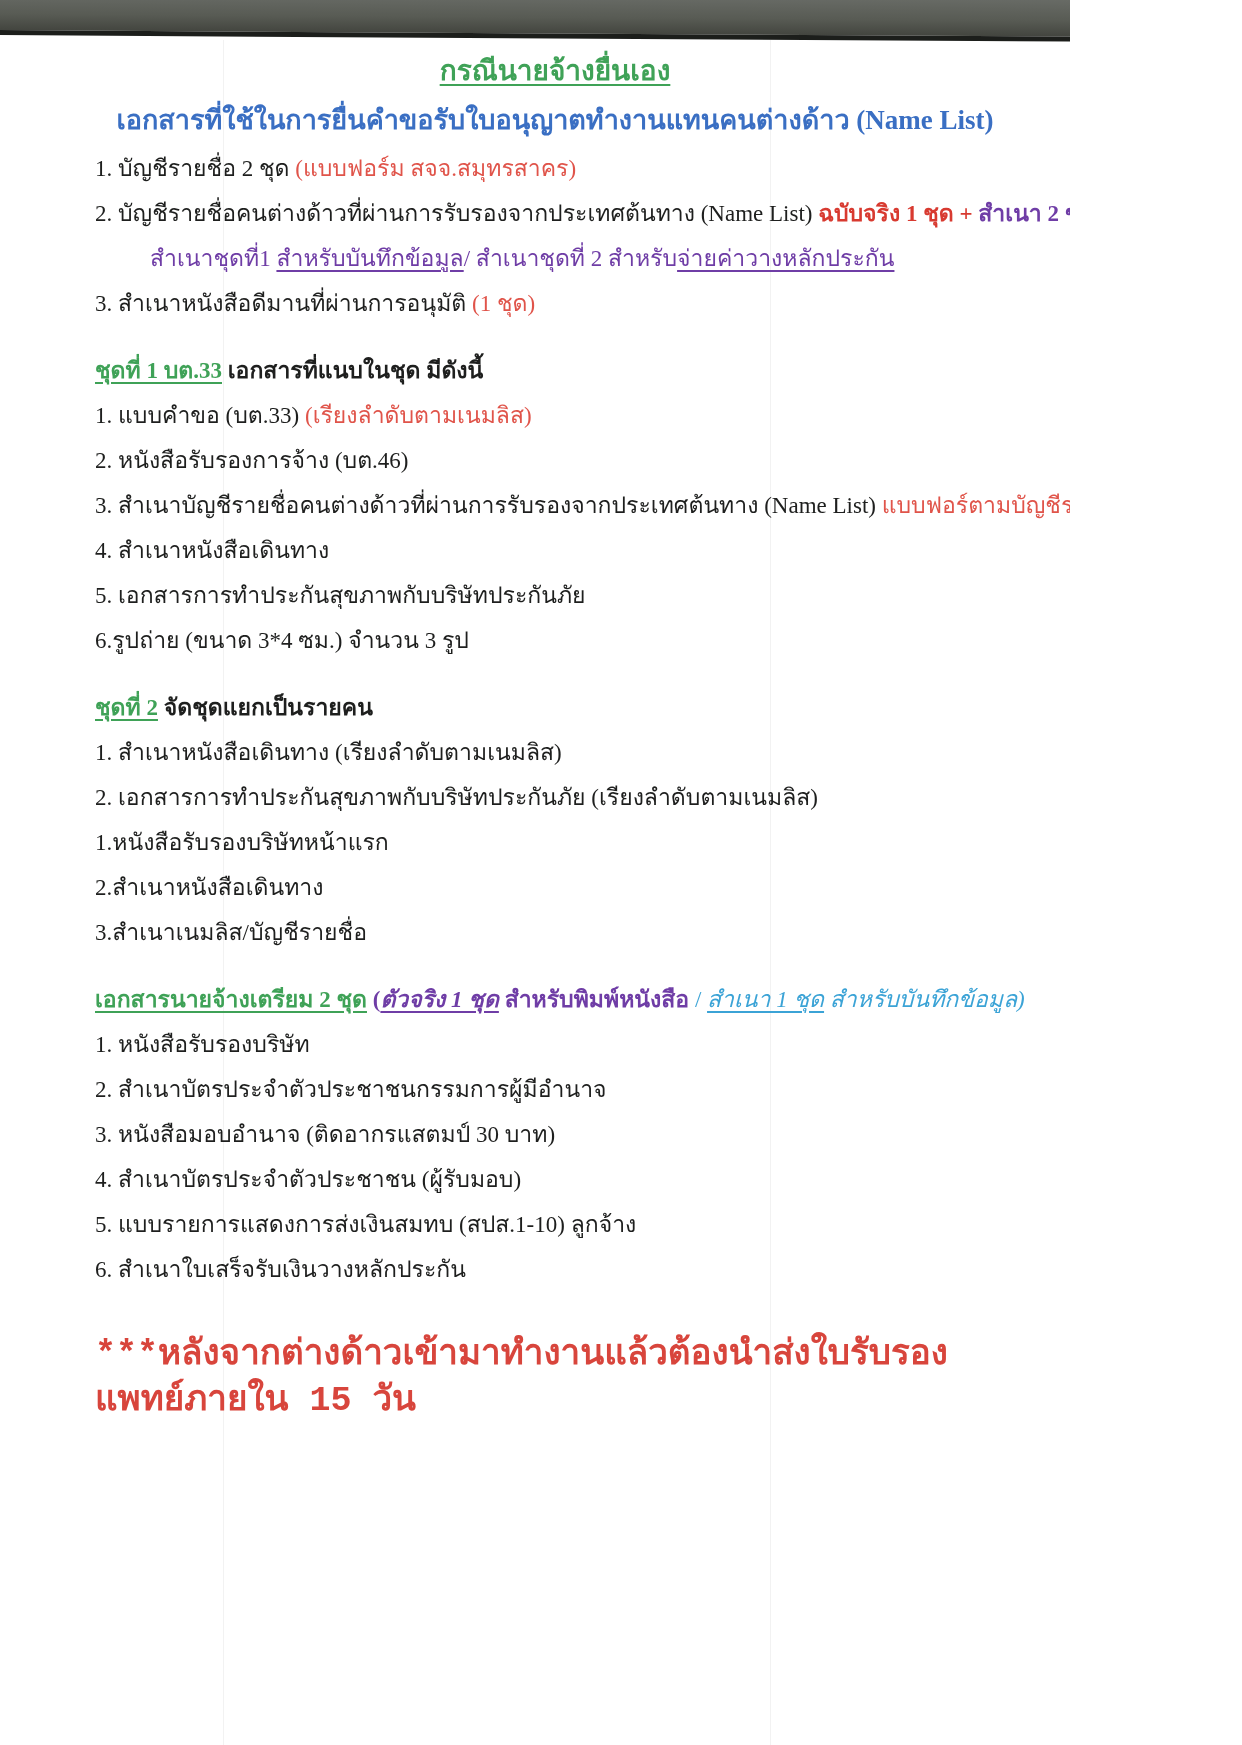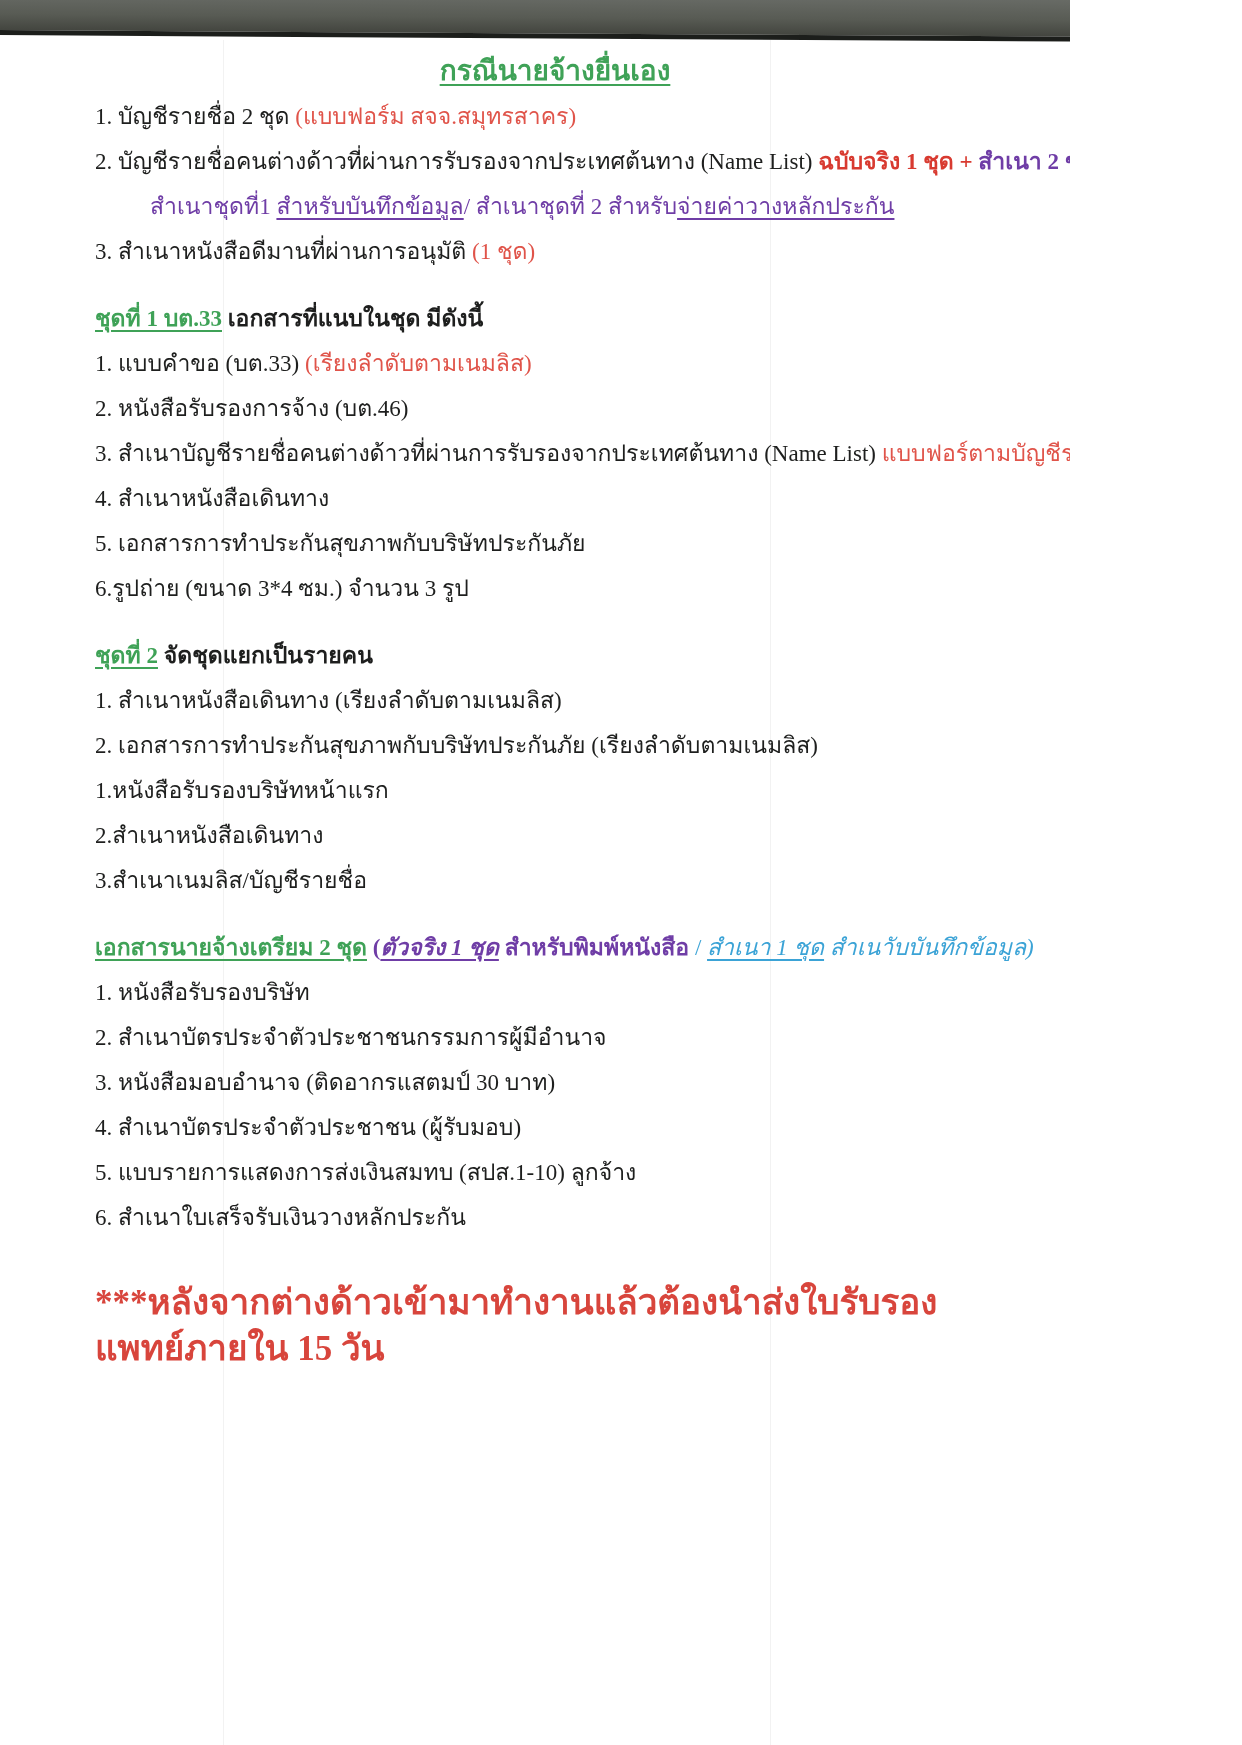--- a/index.html
+++ b/index.html
@@ -28,21 +28,21 @@
   .content{
     position:relative;
     padding:52px 55px 0 95px;
   }
   .line{font-size:23px;line-height:29px;margin:0 0 16px 0;white-space:nowrap;}
   .center{text-align:center;white-space:normal;}
   .title-line{font-size:28px;line-height:38px;margin:0 0 12px 0;}
   .subtitle-line{font-size:27px;line-height:36px;margin:0 0 16px 0;}
   .indent{padding-left:55px;}
   .sect{margin-top:38px;}
-  .footer-line{font-size:35px;line-height:46px;margin-top:48px;white-space:normal;}
+  .footer-line{font-size:35px;line-height:46px;margin-top:48px;white-space:normal;font-family:Liberation Mono, monospace;}
   
   .seg{}
   .c-black{color:#1e1f1e;text-align:center;}
   .c-red{color:#e0544a;text-align:center;}
   .c-redb{color:#d83a30;}
   .c-red2{color:#d8453c;}
   .c-green{color:#3fa257;}
   .c-blue{color:#3a6fc3;}
   .c-purple{color:#6f3da6;}
   .c-sky{color:#3ba3d6;}
@@ -57,20 +57,23 @@
   <div class="top-bar"></div>
   <div class="fold-line f1"></div>
   <div class="fold-line f2"></div>
 
   <div class="content">
 
     <div class="line title-line center">
       <span class="seg c-green b u">กรณีนายจ้างยื่นเอง</span>
     </div>
 
+    <div class="line subtitle-line center">
+      <span class="seg c-blue b">เอกสารที่ใช้ในการยื่นคำขอรับใบอนุญาตทำงานแทนคนต่างด้าว (Name List)</span>
+    </div>
 
     <div class="line">
       <span class="seg c-black">1. บัญชีรายชื่อ 2 ชุด </span><span class="seg c-red">(แบบฟอร์ม สจจ.สมุทรสาคร)</span>
     </div>
 
     <div class="line">
       <span class="seg c-black">2. บัญชีรายชื่อคนต่างด้าวที่ผ่านการรับรองจากประเทศต้นทาง (Name List) </span><span class="seg c-redb b">ฉบับจริง 1 ชุด + </span><span class="seg c-purple b">สำเนา 2 ชุด</span>
     </div>
 
     <div class="line indent">
@@ -128,21 +131,21 @@
 
     <div class="line">
       <span class="seg c-black">2.สำเนาหนังสือเดินทาง</span>
     </div>
 
     <div class="line">
       <span class="seg c-black">3.สำเนาเนมลิส/บัญชีรายชื่อ</span>
     </div>
 
     <div class="line sect">
-      <span class="seg c-green b u">เอกสารนายจ้างเตรียม 2 ชุด</span><span class="seg c-purple b"> (</span><span class="seg c-purple b i u">ตัวจริง 1 ชุด</span><span class="seg c-purple b"> สำหรับพิมพ์หนังสือ</span><span class="seg c-sky"> / </span><span class="seg c-sky i u">สำเนา 1 ชุด</span><span class="seg c-sky i"> สำเนาับบันทึกข้อมูล)</span>
+      <span class="seg c-green b u">เอกสารนายจ้างเตรียม 2 ชุด</span><span class="seg c-purple b"> (</span><span class="seg c-purple b i u">ตัวจริง 1 ชุด</span><span class="seg c-purple b"> สำหรับพิมพ์หนังสือ</span><span class="seg c-sky"> / </span><span class="seg c-sky i u">สำเนา 1 ชุด</span><span class="seg c-sky i"> สำหรับบันทึกข้อมูล)</span>
     </div>
 
     <div class="line">
       <span class="seg c-black">1. หนังสือรับรองบริษัท</span>
     </div>
 
     <div class="line">
       <span class="seg c-black">2. สำเนาบัตรประจำตัวประชาชนกรรมการผู้มีอำนาจ</span>
     </div>
 

